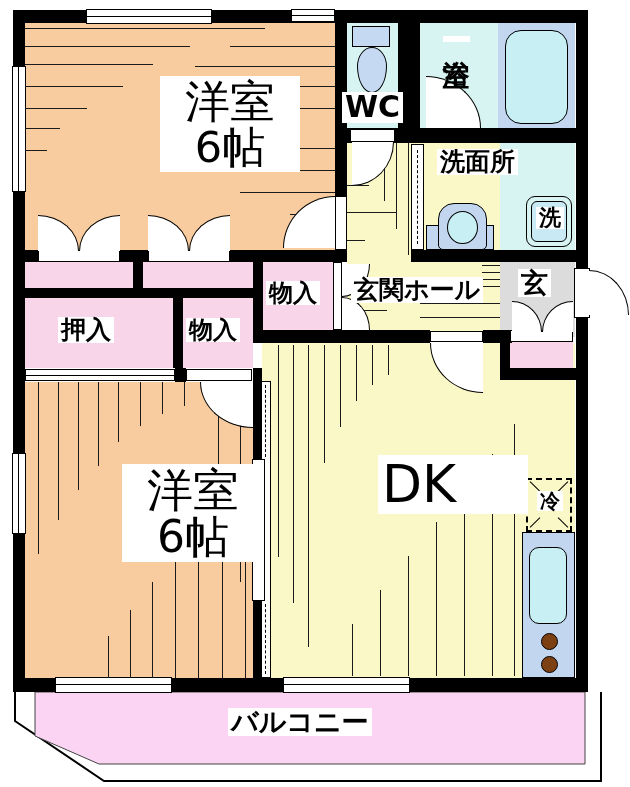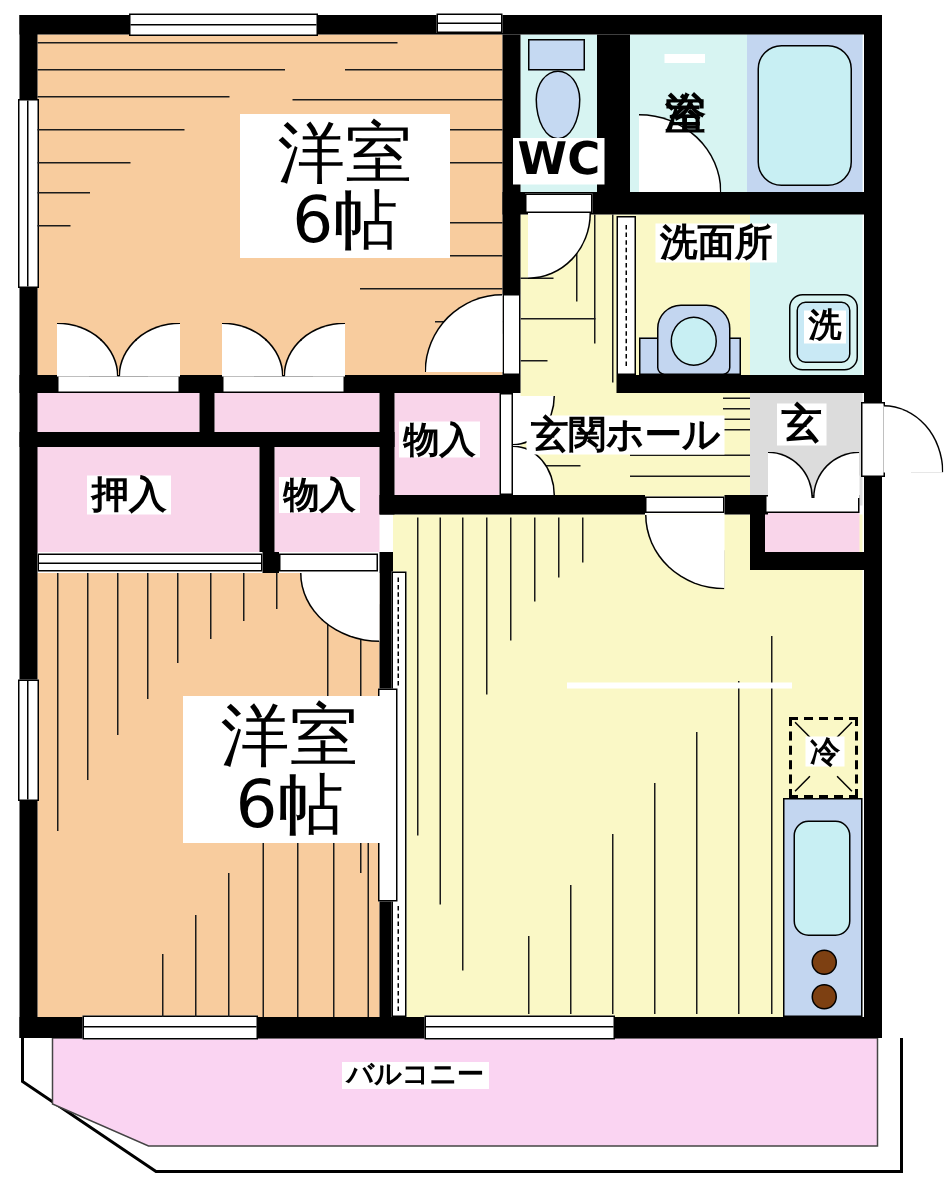--- a/index.html
+++ b/index.html
@@ -246,17 +246,18 @@
     <div class="lbl" style="left:266px;top:281px;font-size:24px">物入</div>
     <div class="lbl" style="left:351px;top:277px;font-size:25px">玄関ホール</div>
     <div class="lbl" style="left:518px;top:269px;font-size:27px">玄</div>
     <div class="lbl" style="left:58px;top:317px;font-size:25px">押入</div>
     <div class="lbl" style="left:186px;top:318px;font-size:24px">物入</div>
     <div class="roomlbl" style="left:74px;top:464px;width:134px">
       <span style="font-size:46px">洋室</span>
       <span style="font-size:44px">6帖</span>
     </div>
     <div class="roomlbl" style="left:330px;top:455px;width:142px;text-align:left">
+      <span style="font-size:52px">DK</span>
     </div>
     <div class="lbl" style="left:537px;top:491px;font-size:20px">冷</div>
-    <div class="lbl" style="left:228px;top:708px;font-size:18px">バルコニー</div>
+    <div class="lbl" style="left:228px;top:708px;font-size:27px">バルコニー</div>
   </div>
 </div>
 
 </body></html>

